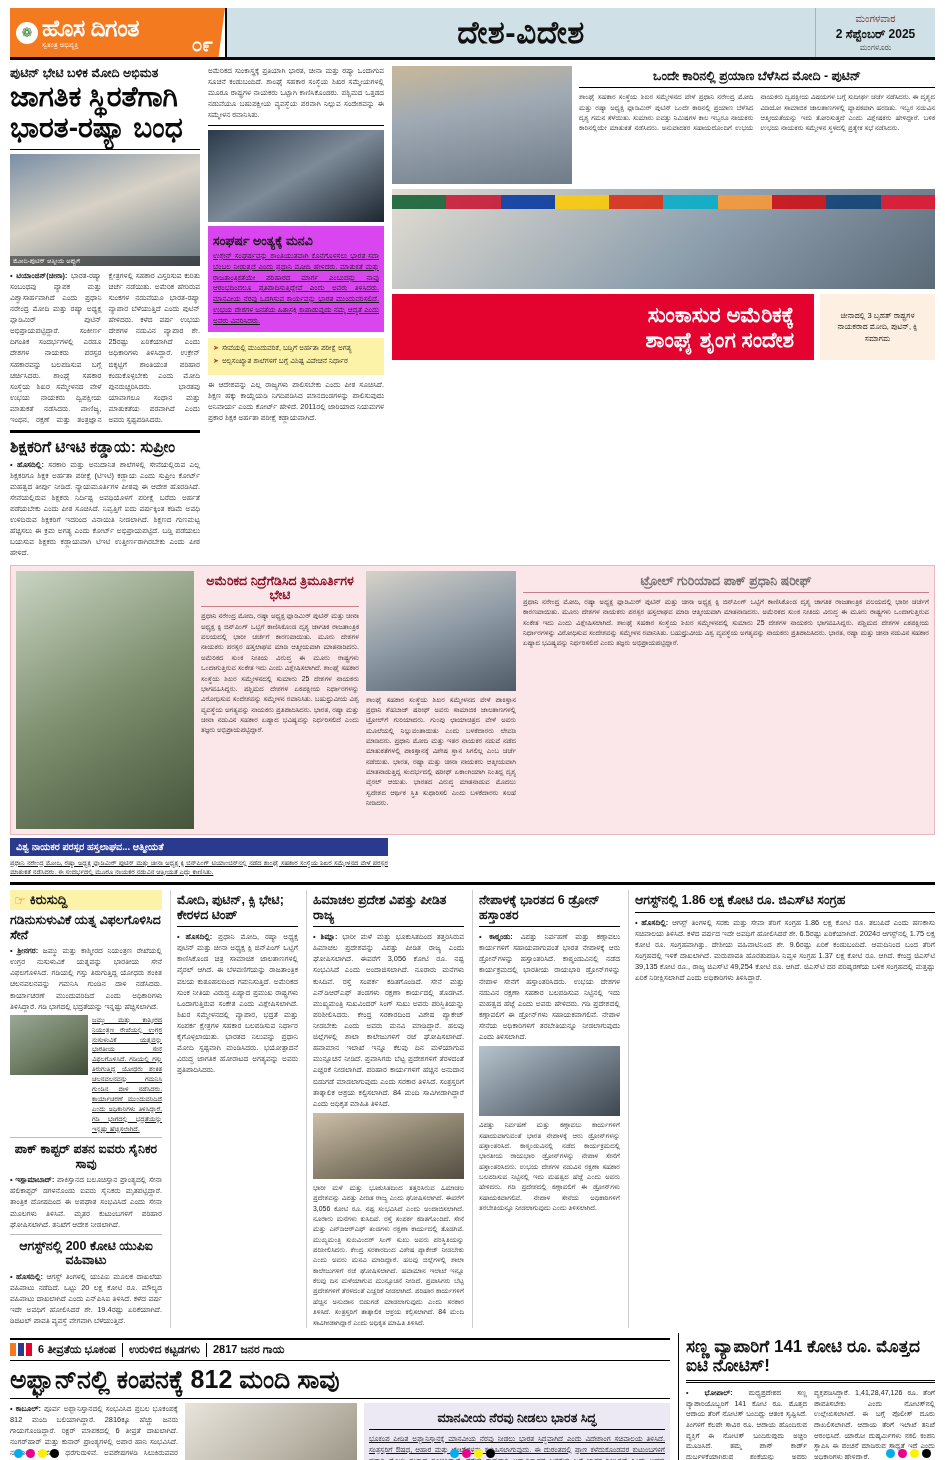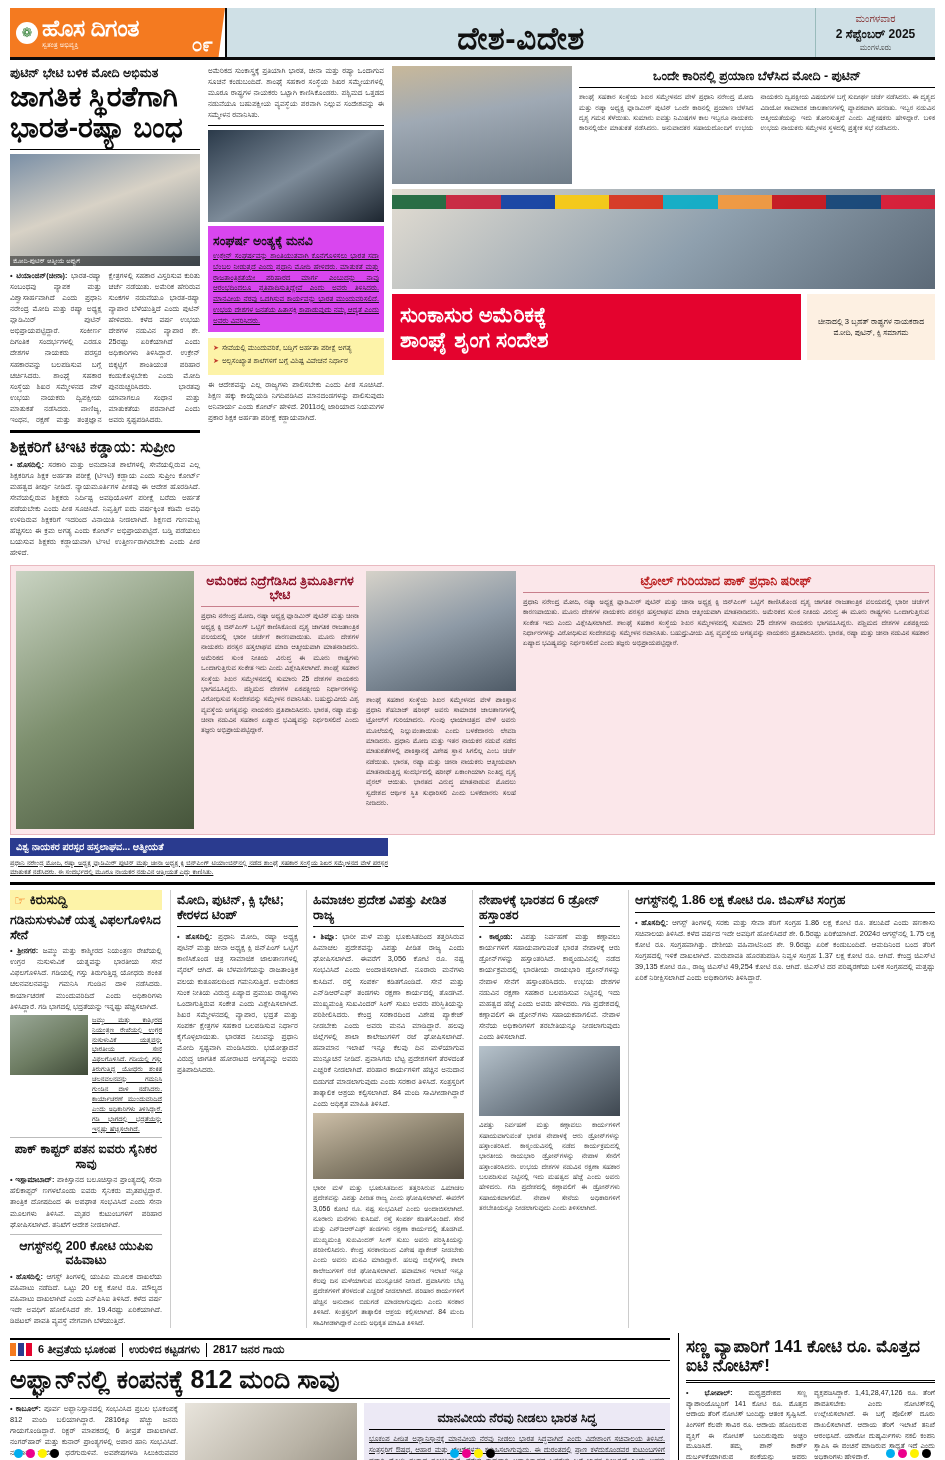--- a/index.html
+++ b/index.html
@@ -29,21 +29,21 @@
   }
   .logo-text { color:#fff; line-height:1; }
   .logo-text .l1 { font-size:23px; font-weight:bold; letter-spacing:-0.5px; }
   .logo-text .l2 { font-size:7px; margin-top:1px; }
   .logo-num {
     position:absolute; right:12px; bottom:1px; color:#fff;
     font-size:19px; font-weight:bold;
   }
   .section-title-wrap {
     flex:1; background:#cfe0e6;
-    display:flex; align-items:flex-end; justify-content:center;
+    display:flex; align-items:center; justify-content:center;
     border-left:2px solid #0b0b0b;
   }
   .section-title { font-size:31px; font-weight:bold; color:#111; letter-spacing:0.5px; }
   .date-box {
     width:120px; background:#cfe0e6; text-align:center;
     display:flex; flex-direction:column; justify-content:center; gap:2px;
     border-left:1px solid #9bb;
   }
   .date-box .dw { font-size:10px; color:#7b1b1b; }
   .date-box .dd { font-size:12px; font-weight:bold; }
@@ -82,21 +82,21 @@
   .box-gray { background:#d946ef; padding:5px; }
   .box-yellow { background:#fdf3a8; padding:5px; }
   .box-pink { background:#fbe7ea; padding:5px; }
   .box-cream { background:#fdf0e2; padding:5px; }
   .box-lav { background:#ece9f5; padding:5px; }
 
   .bullet-line { display:flex; gap:3px; font-size:7.2px; line-height:1.45; margin-bottom:3px;text-align:right; }
   .bullet-line .arw { color:#c0392b; flex:none; font-size:7px; }
 
   .redband {
-    background:#e4032e; color:#fff; text-align:left; padding:8px 8px;
+    background:#e4032e; color:#fff; text-align:right; padding:8px 20px;
   }
   .redband .t1 { font-size:21px; font-weight:bold; line-height:1.2; }
   .redband .t2 { font-size:21px; font-weight:bold; line-height:1.2; }
   .bluecap {
     background:#2a3b8f; color:#fff; font-size:9.5px; font-weight:bold;
     padding:3px 6px;
   }
   .flagstrip { display:flex; height:14px; }
   .flagstrip div { flex:1; }
 
@@ -233,21 +233,21 @@
           <div style="background:#0c4076"></div>
             <div style="background:#e8112d"></div>
         </div>
       </div>
 
       <div style="display:flex;gap:6px;margin-top:5px;">
         <div class="redband" style="flex:1;">
           <div class="t1">ಸುಂಕಾಸುರ ಅಮೆರಿಕಕ್ಕೆ</div>
           <div class="t2">ಶಾಂಘೈ ಶೃಂಗ ಸಂದೇಶ</div>
         </div>
-        <div class="box-cream" style="width:128px;font-size:7.6px;line-height:1.5;display:flex;align-items:center;text-align:center;">
+        <div class="box-cream" style="width:115px;font-size:7.6px;line-height:1.5;display:flex;align-items:center;text-align:center;">
           <span>ಚೀನಾದಲ್ಲಿ 3 ಬೃಹತ್ ರಾಷ್ಟ್ರಗಳ ನಾಯಕರಾದ ಮೋದಿ, ಪುಟಿನ್, ಕ್ಸಿ ಸಮಾಗಮ</span>
         </div>
       </div>
     </div>
   </div>
 
   <div class="box-pink" style="margin-top:6px;display:flex;gap:7px;border:1px solid #e9b9c0;">
     <div style="width:178px;">
       <div class="photo ph5" style="height:258px;"></div>
     </div>
@@ -255,21 +255,21 @@
       <h3 class="sub" style="text-align:center;color:#8b0b22;">ಅಮೆರಿಕದ ನಿದ್ರೆಗೆಡಿಸಿದ ತ್ರಿಮೂರ್ತಿಗಳ ಭೇಟಿ</h3>
       <div class="hr-thin" style="background:#c87f8c;"></div>
       <div class="body-text" style="font-size:6.9px;">ಪ್ರಧಾನಿ ನರೇಂದ್ರ ಮೋದಿ, ರಷ್ಯಾ ಅಧ್ಯಕ್ಷ ವ್ಲಾಡಿಮಿರ್ ಪುಟಿನ್ ಮತ್ತು ಚೀನಾ ಅಧ್ಯಕ್ಷ ಕ್ಸಿ ಜಿನ್‌ಪಿಂಗ್ ಒಟ್ಟಿಗೆ ಕಾಣಿಸಿಕೊಂಡ ದೃಶ್ಯ ಜಾಗತಿಕ ರಾಜತಾಂತ್ರಿಕ ವಲಯದಲ್ಲಿ ಭಾರೀ ಚರ್ಚೆಗೆ ಕಾರಣವಾಯಿತು. ಮೂರು ದೇಶಗಳ ನಾಯಕರು ಪರಸ್ಪರ ಹಸ್ತಲಾಘವ ಮಾಡಿ ಆತ್ಮೀಯವಾಗಿ ಮಾತನಾಡಿದರು. ಅಮೆರಿಕದ ಸುಂಕ ನೀತಿಯ ವಿರುದ್ಧ ಈ ಮೂರು ರಾಷ್ಟ್ರಗಳು ಒಂದಾಗುತ್ತಿರುವ ಸಂಕೇತ ಇದು ಎಂದು ವಿಶ್ಲೇಷಿಸಲಾಗಿದೆ. ಶಾಂಘೈ ಸಹಕಾರ ಸಂಸ್ಥೆಯ ಶಿಖರ ಸಮ್ಮೇಳನದಲ್ಲಿ ಸುಮಾರು 25 ದೇಶಗಳ ನಾಯಕರು ಭಾಗವಹಿಸಿದ್ದರು. ಪಶ್ಚಿಮದ ದೇಶಗಳ ಏಕಪಕ್ಷೀಯ ನಿರ್ಧಾರಗಳನ್ನು ವಿರೋಧಿಸುವ ಸಂದೇಶವನ್ನು ಸಮ್ಮೇಳನ ರವಾನಿಸಿತು. ಬಹುಧ್ರುವೀಯ ವಿಶ್ವ ವ್ಯವಸ್ಥೆಯ ಅಗತ್ಯವನ್ನು ನಾಯಕರು ಪ್ರತಿಪಾದಿಸಿದರು. ಭಾರತ, ರಷ್ಯಾ ಮತ್ತು ಚೀನಾ ನಡುವಿನ ಸಹಕಾರ ಏಷ್ಯಾದ ಭವಿಷ್ಯವನ್ನು ನಿರ್ಧರಿಸಲಿದೆ ಎಂದು ತಜ್ಞರು ಅಭಿಪ್ರಾಯಪಟ್ಟಿದ್ದಾರೆ.</div>
     </div>
     <div style="flex:1;display:flex;gap:7px;">
       <div style="width:150px;">
         <div class="photo ph6" style="height:120px;"></div>
         <div class="body-text" style="font-size:6.9px;margin-top:4px;">ಶಾಂಘೈ ಸಹಕಾರ ಸಂಸ್ಥೆಯ ಶಿಖರ ಸಮ್ಮೇಳನದ ವೇಳೆ ಪಾಕಿಸ್ತಾನ ಪ್ರಧಾನಿ ಶೆಹಬಾಜ್ ಷರೀಫ್ ಅವರು ಸಾಮಾಜಿಕ ಜಾಲತಾಣಗಳಲ್ಲಿ ಟ್ರೋಲ್‌ಗೆ ಗುರಿಯಾದರು. ಗುಂಪು ಛಾಯಾಚಿತ್ರದ ವೇಳೆ ಅವರು ಮೂಲೆಯಲ್ಲಿ ನಿಲ್ಲುವಂತಾಯಿತು ಎಂದು ಬಳಕೆದಾರರು ಲೇವಡಿ ಮಾಡಿದರು. ಪ್ರಧಾನಿ ಮೋದಿ ಮತ್ತು ಇತರ ನಾಯಕರ ನಡುವೆ ನಡೆದ ಮಾತುಕತೆಗಳಲ್ಲಿ ಪಾಕಿಸ್ತಾನಕ್ಕೆ ವಿಶೇಷ ಸ್ಥಾನ ಸಿಗಲಿಲ್ಲ ಎಂಬ ಚರ್ಚೆ ನಡೆಯಿತು. ಭಾರತ, ರಷ್ಯಾ ಮತ್ತು ಚೀನಾ ನಾಯಕರು ಆತ್ಮೀಯವಾಗಿ ಮಾತನಾಡುತ್ತಿದ್ದ ಸಂದರ್ಭದಲ್ಲಿ ಷರೀಫ್ ಏಕಾಂಗಿಯಾಗಿ ನಿಂತಿದ್ದ ದೃಶ್ಯ ವೈರಲ್ ಆಯಿತು. ಭಾರತದ ವಿರುದ್ಧ ಮಾತನಾಡುವ ಮೊದಲು ಸ್ವದೇಶದ ಆರ್ಥಿಕ ಸ್ಥಿತಿ ಸುಧಾರಿಸಲಿ ಎಂದು ಬಳಕೆದಾರರು ಸಲಹೆ ನೀಡಿದರು.</div>
       </div>
       <div style="flex:1;">
-        <h3 class="sub" style="text-align:center;color:#b91c1c;">ಟ್ರೋಲ್ ಗುರಿಯಾದ ಪಾಕ್ ಪ್ರಧಾನಿ ಷರೀಫ್</h3>
+        <h3 class="sub" style="text-align:center;color:#737373;">ಟ್ರೋಲ್ ಗುರಿಯಾದ ಪಾಕ್ ಪ್ರಧಾನಿ ಷರೀಫ್</h3>
         <div class="hr-thin" style="background:#c87f8c;"></div>
         <div class="body-text" style="font-size:6.9px;">ಪ್ರಧಾನಿ ನರೇಂದ್ರ ಮೋದಿ, ರಷ್ಯಾ ಅಧ್ಯಕ್ಷ ವ್ಲಾಡಿಮಿರ್ ಪುಟಿನ್ ಮತ್ತು ಚೀನಾ ಅಧ್ಯಕ್ಷ ಕ್ಸಿ ಜಿನ್‌ಪಿಂಗ್ ಒಟ್ಟಿಗೆ ಕಾಣಿಸಿಕೊಂಡ ದೃಶ್ಯ ಜಾಗತಿಕ ರಾಜತಾಂತ್ರಿಕ ವಲಯದಲ್ಲಿ ಭಾರೀ ಚರ್ಚೆಗೆ ಕಾರಣವಾಯಿತು. ಮೂರು ದೇಶಗಳ ನಾಯಕರು ಪರಸ್ಪರ ಹಸ್ತಲಾಘವ ಮಾಡಿ ಆತ್ಮೀಯವಾಗಿ ಮಾತನಾಡಿದರು. ಅಮೆರಿಕದ ಸುಂಕ ನೀತಿಯ ವಿರುದ್ಧ ಈ ಮೂರು ರಾಷ್ಟ್ರಗಳು ಒಂದಾಗುತ್ತಿರುವ ಸಂಕೇತ ಇದು ಎಂದು ವಿಶ್ಲೇಷಿಸಲಾಗಿದೆ. ಶಾಂಘೈ ಸಹಕಾರ ಸಂಸ್ಥೆಯ ಶಿಖರ ಸಮ್ಮೇಳನದಲ್ಲಿ ಸುಮಾರು 25 ದೇಶಗಳ ನಾಯಕರು ಭಾಗವಹಿಸಿದ್ದರು. ಪಶ್ಚಿಮದ ದೇಶಗಳ ಏಕಪಕ್ಷೀಯ ನಿರ್ಧಾರಗಳನ್ನು ವಿರೋಧಿಸುವ ಸಂದೇಶವನ್ನು ಸಮ್ಮೇಳನ ರವಾನಿಸಿತು. ಬಹುಧ್ರುವೀಯ ವಿಶ್ವ ವ್ಯವಸ್ಥೆಯ ಅಗತ್ಯವನ್ನು ನಾಯಕರು ಪ್ರತಿಪಾದಿಸಿದರು. ಭಾರತ, ರಷ್ಯಾ ಮತ್ತು ಚೀನಾ ನಡುವಿನ ಸಹಕಾರ ಏಷ್ಯಾದ ಭವಿಷ್ಯವನ್ನು ನಿರ್ಧರಿಸಲಿದೆ ಎಂದು ತಜ್ಞರು ಅಭಿಪ್ರಾಯಪಟ್ಟಿದ್ದಾರೆ.</div>
       </div>
     </div>
   </div>
 
   <div style="display:flex;gap:7px;margin-top:3px;">
     <div style="width:378px;">
       <div class="bluecap">ವಿಶ್ವ ನಾಯಕರ ಪರಸ್ಪರ ಹಸ್ತಲಾಘವ... ಆತ್ಮೀಯತೆ</div>
       <div class="smallcaps" style="font-size:6.6px;margin-top:2px;">ಪ್ರಧಾನಿ ನರೇಂದ್ರ ಮೋದಿ, ರಷ್ಯಾ ಅಧ್ಯಕ್ಷ ವ್ಲಾಡಿಮಿರ್ ಪುಟಿನ್ ಮತ್ತು ಚೀನಾ ಅಧ್ಯಕ್ಷ ಕ್ಸಿ ಜಿನ್‌ಪಿಂಗ್ ಟಿಯಾಂಜಿನ್‌ನಲ್ಲಿ ನಡೆದ ಶಾಂಘೈ ಸಹಕಾರ ಸಂಸ್ಥೆಯ ಶಿಖರ ಸಮ್ಮೇಳನದ ವೇಳೆ ಪರಸ್ಪರ ಮಾತುಕತೆ ನಡೆಸಿದರು. ಈ ಸಂದರ್ಭದಲ್ಲಿ ಮೂರೂ ನಾಯಕರ ನಡುವಿನ ಆತ್ಮೀಯತೆ ಎದ್ದು ಕಾಣಿಸಿತು.</div>
@@ -291,21 +291,21 @@
         <span>ಜಮ್ಮು ಮತ್ತು ಕಾಶ್ಮೀರದ ನಿಯಂತ್ರಣ ರೇಖೆಯಲ್ಲಿ ಉಗ್ರರ ನುಸುಳುವಿಕೆ ಯತ್ನವನ್ನು ಭಾರತೀಯ ಸೇನೆ ವಿಫಲಗೊಳಿಸಿದೆ. ಗಡಿಯಲ್ಲಿ ಗಸ್ತು ತಿರುಗುತ್ತಿದ್ದ ಯೋಧರು ಶಂಕಿತ ಚಲನವಲನವನ್ನು ಗಮನಿಸಿ ಗುಂಡಿನ ದಾಳಿ ನಡೆಸಿದರು. ಕಾರ್ಯಾಚರಣೆ ಮುಂದುವರಿದಿದೆ ಎಂದು ಅಧಿಕಾರಿಗಳು ತಿಳಿಸಿದ್ದಾರೆ. ಗಡಿ ಭಾಗದಲ್ಲಿ ಭದ್ರತೆಯನ್ನು ಇನ್ನಷ್ಟು ಹೆಚ್ಚಿಸಲಾಗಿದೆ.</span>
       </div>
       <div style="display:flex;gap:4px;margin-top:3px;">
         <div class="photo ph7" style="width:78px;height:60px;"></div>
         <div class="smallcaps" style="flex:1;font-size:6.6px;">ಜಮ್ಮು ಮತ್ತು ಕಾಶ್ಮೀರದ ನಿಯಂತ್ರಣ ರೇಖೆಯಲ್ಲಿ ಉಗ್ರರ ನುಸುಳುವಿಕೆ ಯತ್ನವನ್ನು ಭಾರತೀಯ ಸೇನೆ ವಿಫಲಗೊಳಿಸಿದೆ. ಗಡಿಯಲ್ಲಿ ಗಸ್ತು ತಿರುಗುತ್ತಿದ್ದ ಯೋಧರು ಶಂಕಿತ ಚಲನವಲನವನ್ನು ಗಮನಿಸಿ ಗುಂಡಿನ ದಾಳಿ ನಡೆಸಿದರು. ಕಾರ್ಯಾಚರಣೆ ಮುಂದುವರಿದಿದೆ ಎಂದು ಅಧಿಕಾರಿಗಳು ತಿಳಿಸಿದ್ದಾರೆ. ಗಡಿ ಭಾಗದಲ್ಲಿ ಭದ್ರತೆಯನ್ನು ಇನ್ನಷ್ಟು ಹೆಚ್ಚಿಸಲಾಗಿದೆ.</div>
       </div>
       <div class="hline-gray"></div>
       <div class="mini-head" style="text-align:center;">ಪಾಕ್ ಕಾಪ್ಟರ್ ಪತನ ಐವರು ಸೈನಿಕರ ಸಾವು</div>
       <div class="body-text">
         <span class="byline">• ಇಸ್ಲಾಮಾಬಾದ್:</span>
-        <span>ಪಾಕಿಸ್ತಾನದ ಬಲೂಚಿಸ್ತಾನ ಪ್ರಾಂತ್ಯದಲ್ಲಿ ಸೇನಾ ಹೆಲಿಕಾಪ್ಟರ್ ಣಗಳಲೊಂಡು ಐವರು ಸೈನಿಕರು ಮೃತಪಟ್ಟಿದ್ದಾರೆ. ತಾಂತ್ರಿಕ ದೋಷದಿಂದ ಈ ಅಪಘಾತ ಸಂಭವಿಸಿದೆ ಎಂದು ಸೇನಾ ಮೂಲಗಳು ತಿಳಿಸಿವೆ. ಮೃತರ ಕುಟುಂಬಗಳಿಗೆ ಪರಿಹಾರ ಘೋಷಿಸಲಾಗಿದೆ. ತನಿಖೆಗೆ ಆದೇಶ ನೀಡಲಾಗಿದೆ.</span>
+        <span>ಪಾಕಿಸ್ತಾನದ ಬಲೂಚಿಸ್ತಾನ ಪ್ರಾಂತ್ಯದಲ್ಲಿ ಸೇನಾ ಹೆಲಿಕಾಪ್ಟರ್ ಡಗಳನೊಂಡು ಐವರು ಸೈನಿಕರು ಮೃತಪಟ್ಟಿದ್ದಾರೆ. ತಾಂತ್ರಿಕ ದೋಷದಿಂದ ಈ ಅಪಘಾತ ಸಂಭವಿಸಿದೆ ಎಂದು ಸೇನಾ ಮೂಲಗಳು ತಿಳಿಸಿವೆ. ಮೃತರ ಕುಟುಂಬಗಳಿಗೆ ಪರಿಹಾರ ಘೋಷಿಸಲಾಗಿದೆ. ತನಿಖೆಗೆ ಆದೇಶ ನೀಡಲಾಗಿದೆ.</span>
       </div>
       <div class="hline-gray"></div>
       <div class="mini-head" style="text-align:center;">ಆಗಸ್ಟ್‌ನಲ್ಲಿ 200 ಕೋಟಿ ಯುಪಿಐ ವಹಿವಾಟು</div>
       <div class="body-text">
         <span class="byline">• ಹೊಸದಿಲ್ಲಿ:</span>
         <span>ಆಗಸ್ಟ್ ತಿಂಗಳಲ್ಲಿ ಯುಪಿಐ ಮೂಲಕ ದಾಖಲೆಯ ವಹಿವಾಟು ನಡೆದಿದೆ. ಒಟ್ಟು 20 ಲಕ್ಷ ಕೋಟಿ ರೂ. ಮೌಲ್ಯದ ವಹಿವಾಟು ದಾಖಲಾಗಿದೆ ಎಂದು ಎನ್‌ಪಿಸಿಐ ತಿಳಿಸಿದೆ. ಕಳೆದ ವರ್ಷ ಇದೇ ಅವಧಿಗೆ ಹೋಲಿಸಿದರೆ ಶೇ. 19.4ರಷ್ಟು ಏರಿಕೆಯಾಗಿದೆ. ಡಿಜಿಟಲ್ ಪಾವತಿ ವ್ಯವಸ್ಥೆ ವೇಗವಾಗಿ ಬೆಳೆಯುತ್ತಿದೆ.</span>
       </div>
     </div>
 
     <div style="width:128px;border-left:1px solid #ccc;padding-left:6px;">

